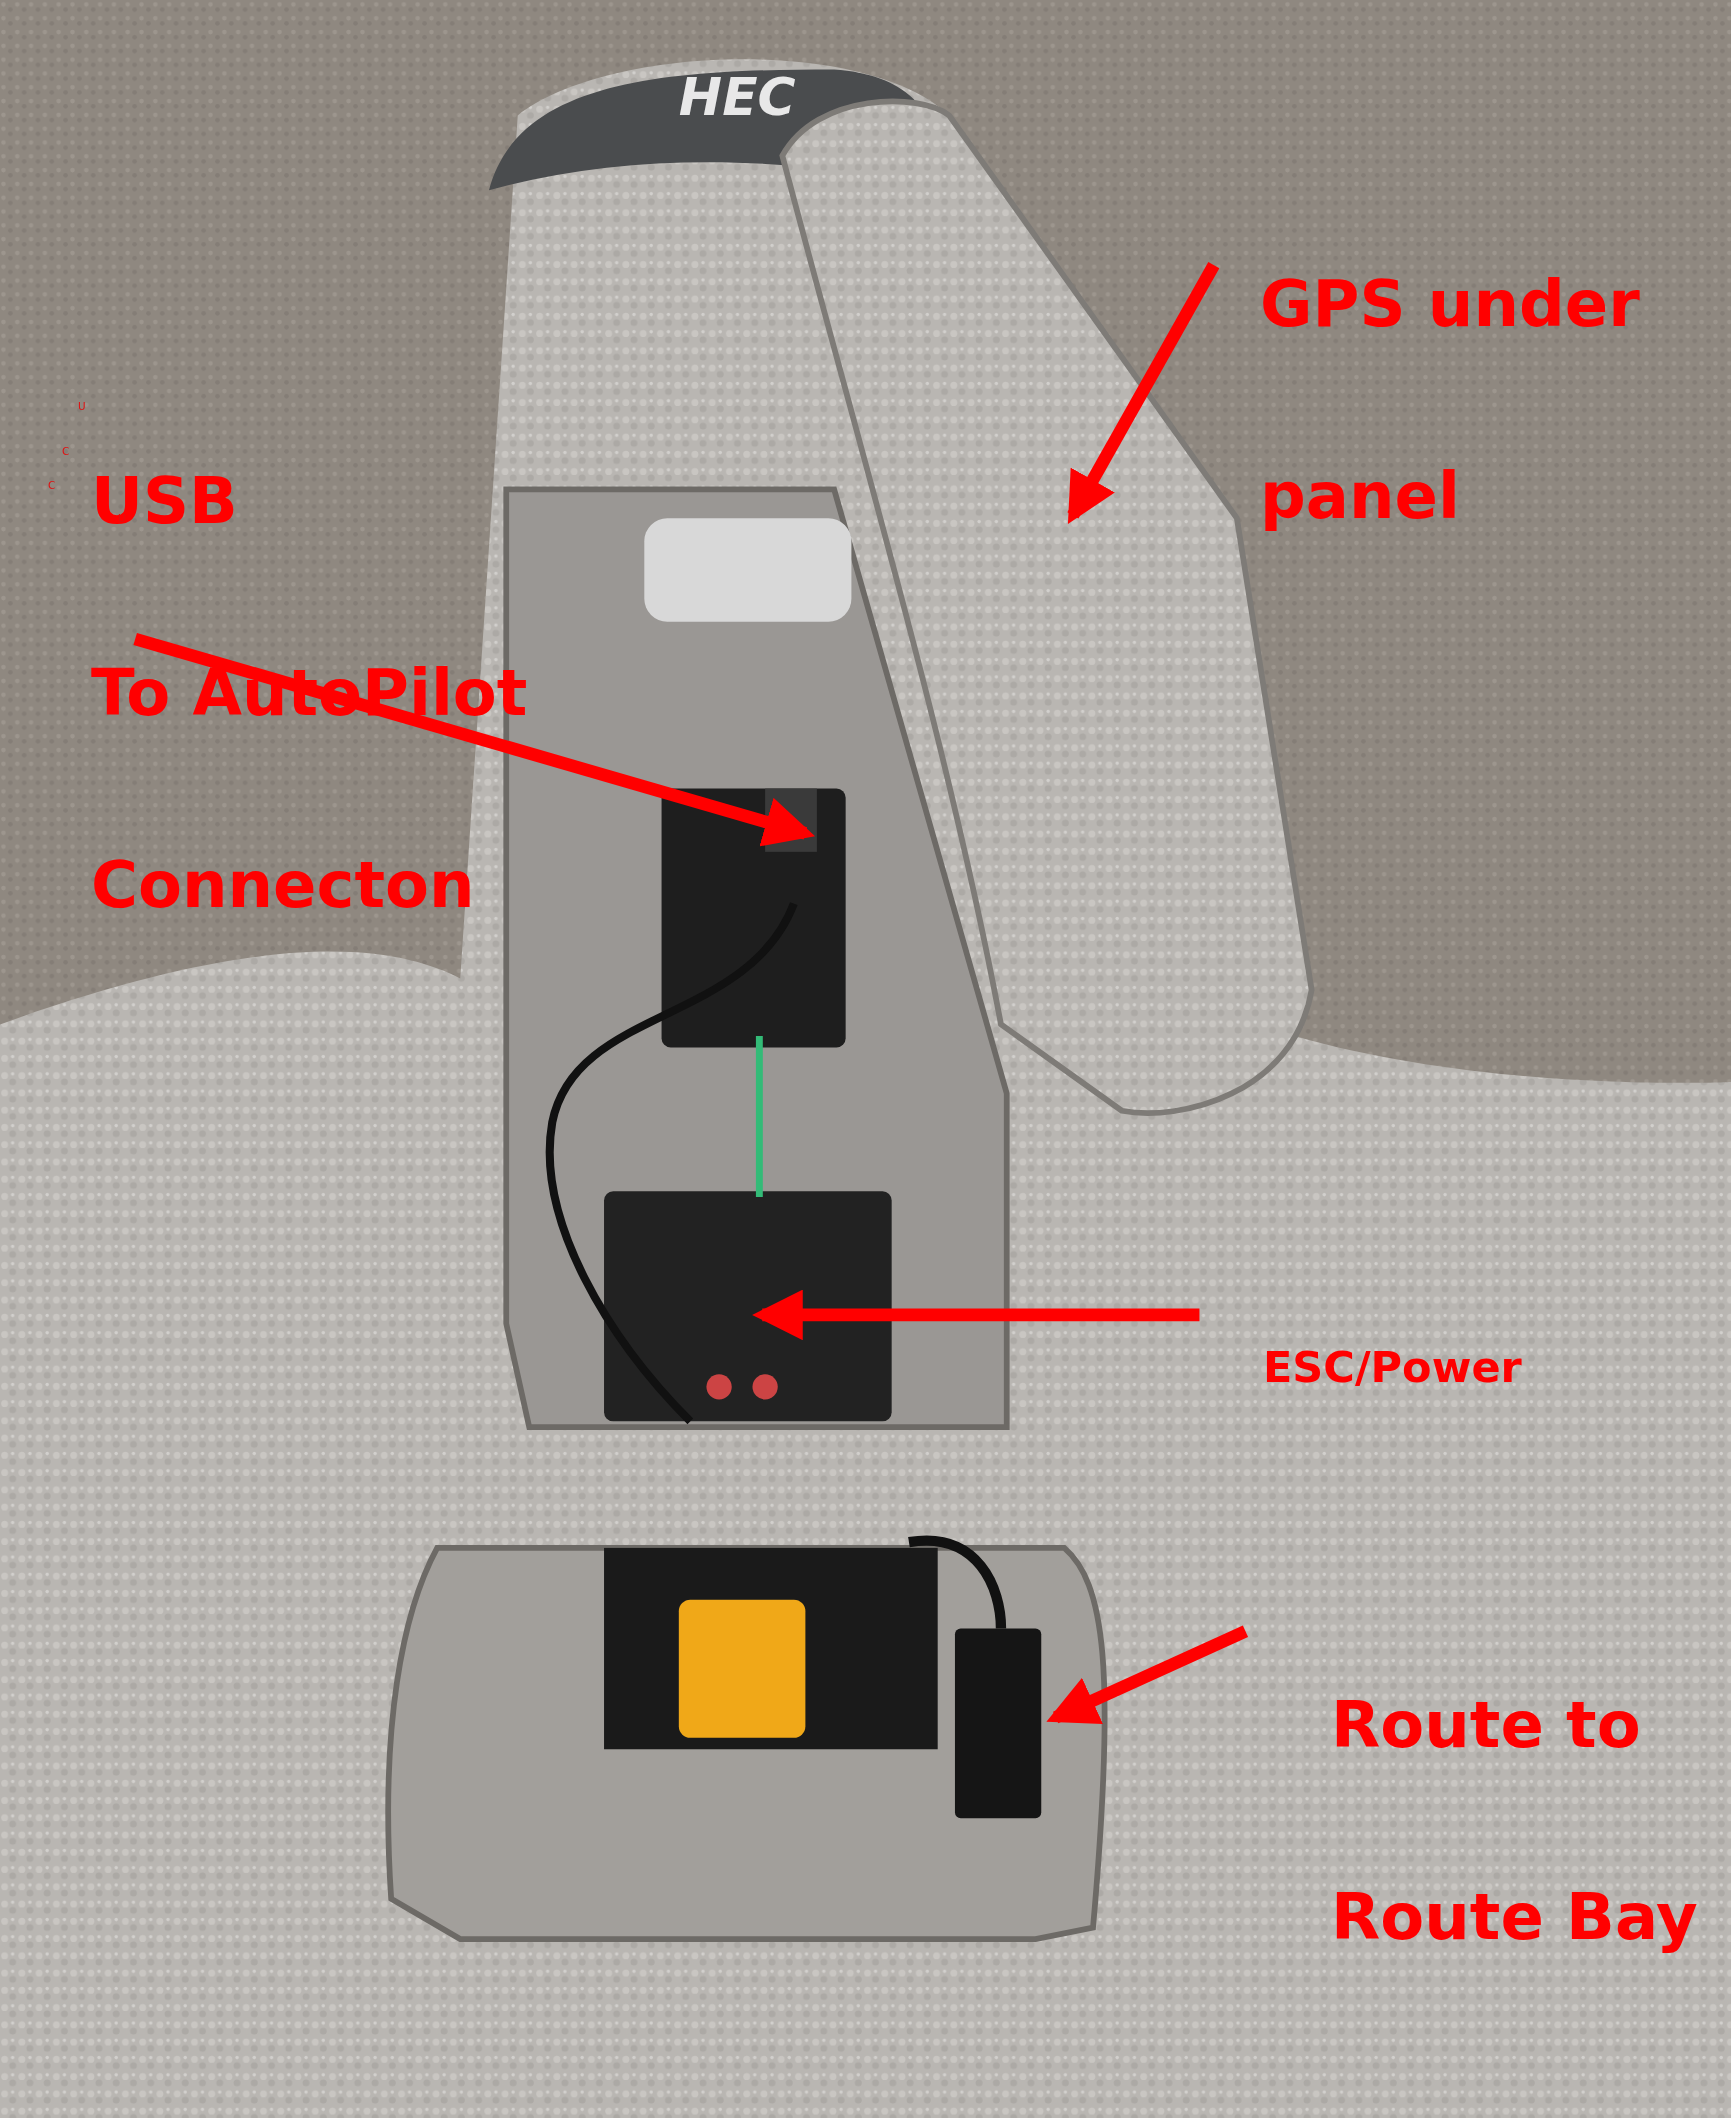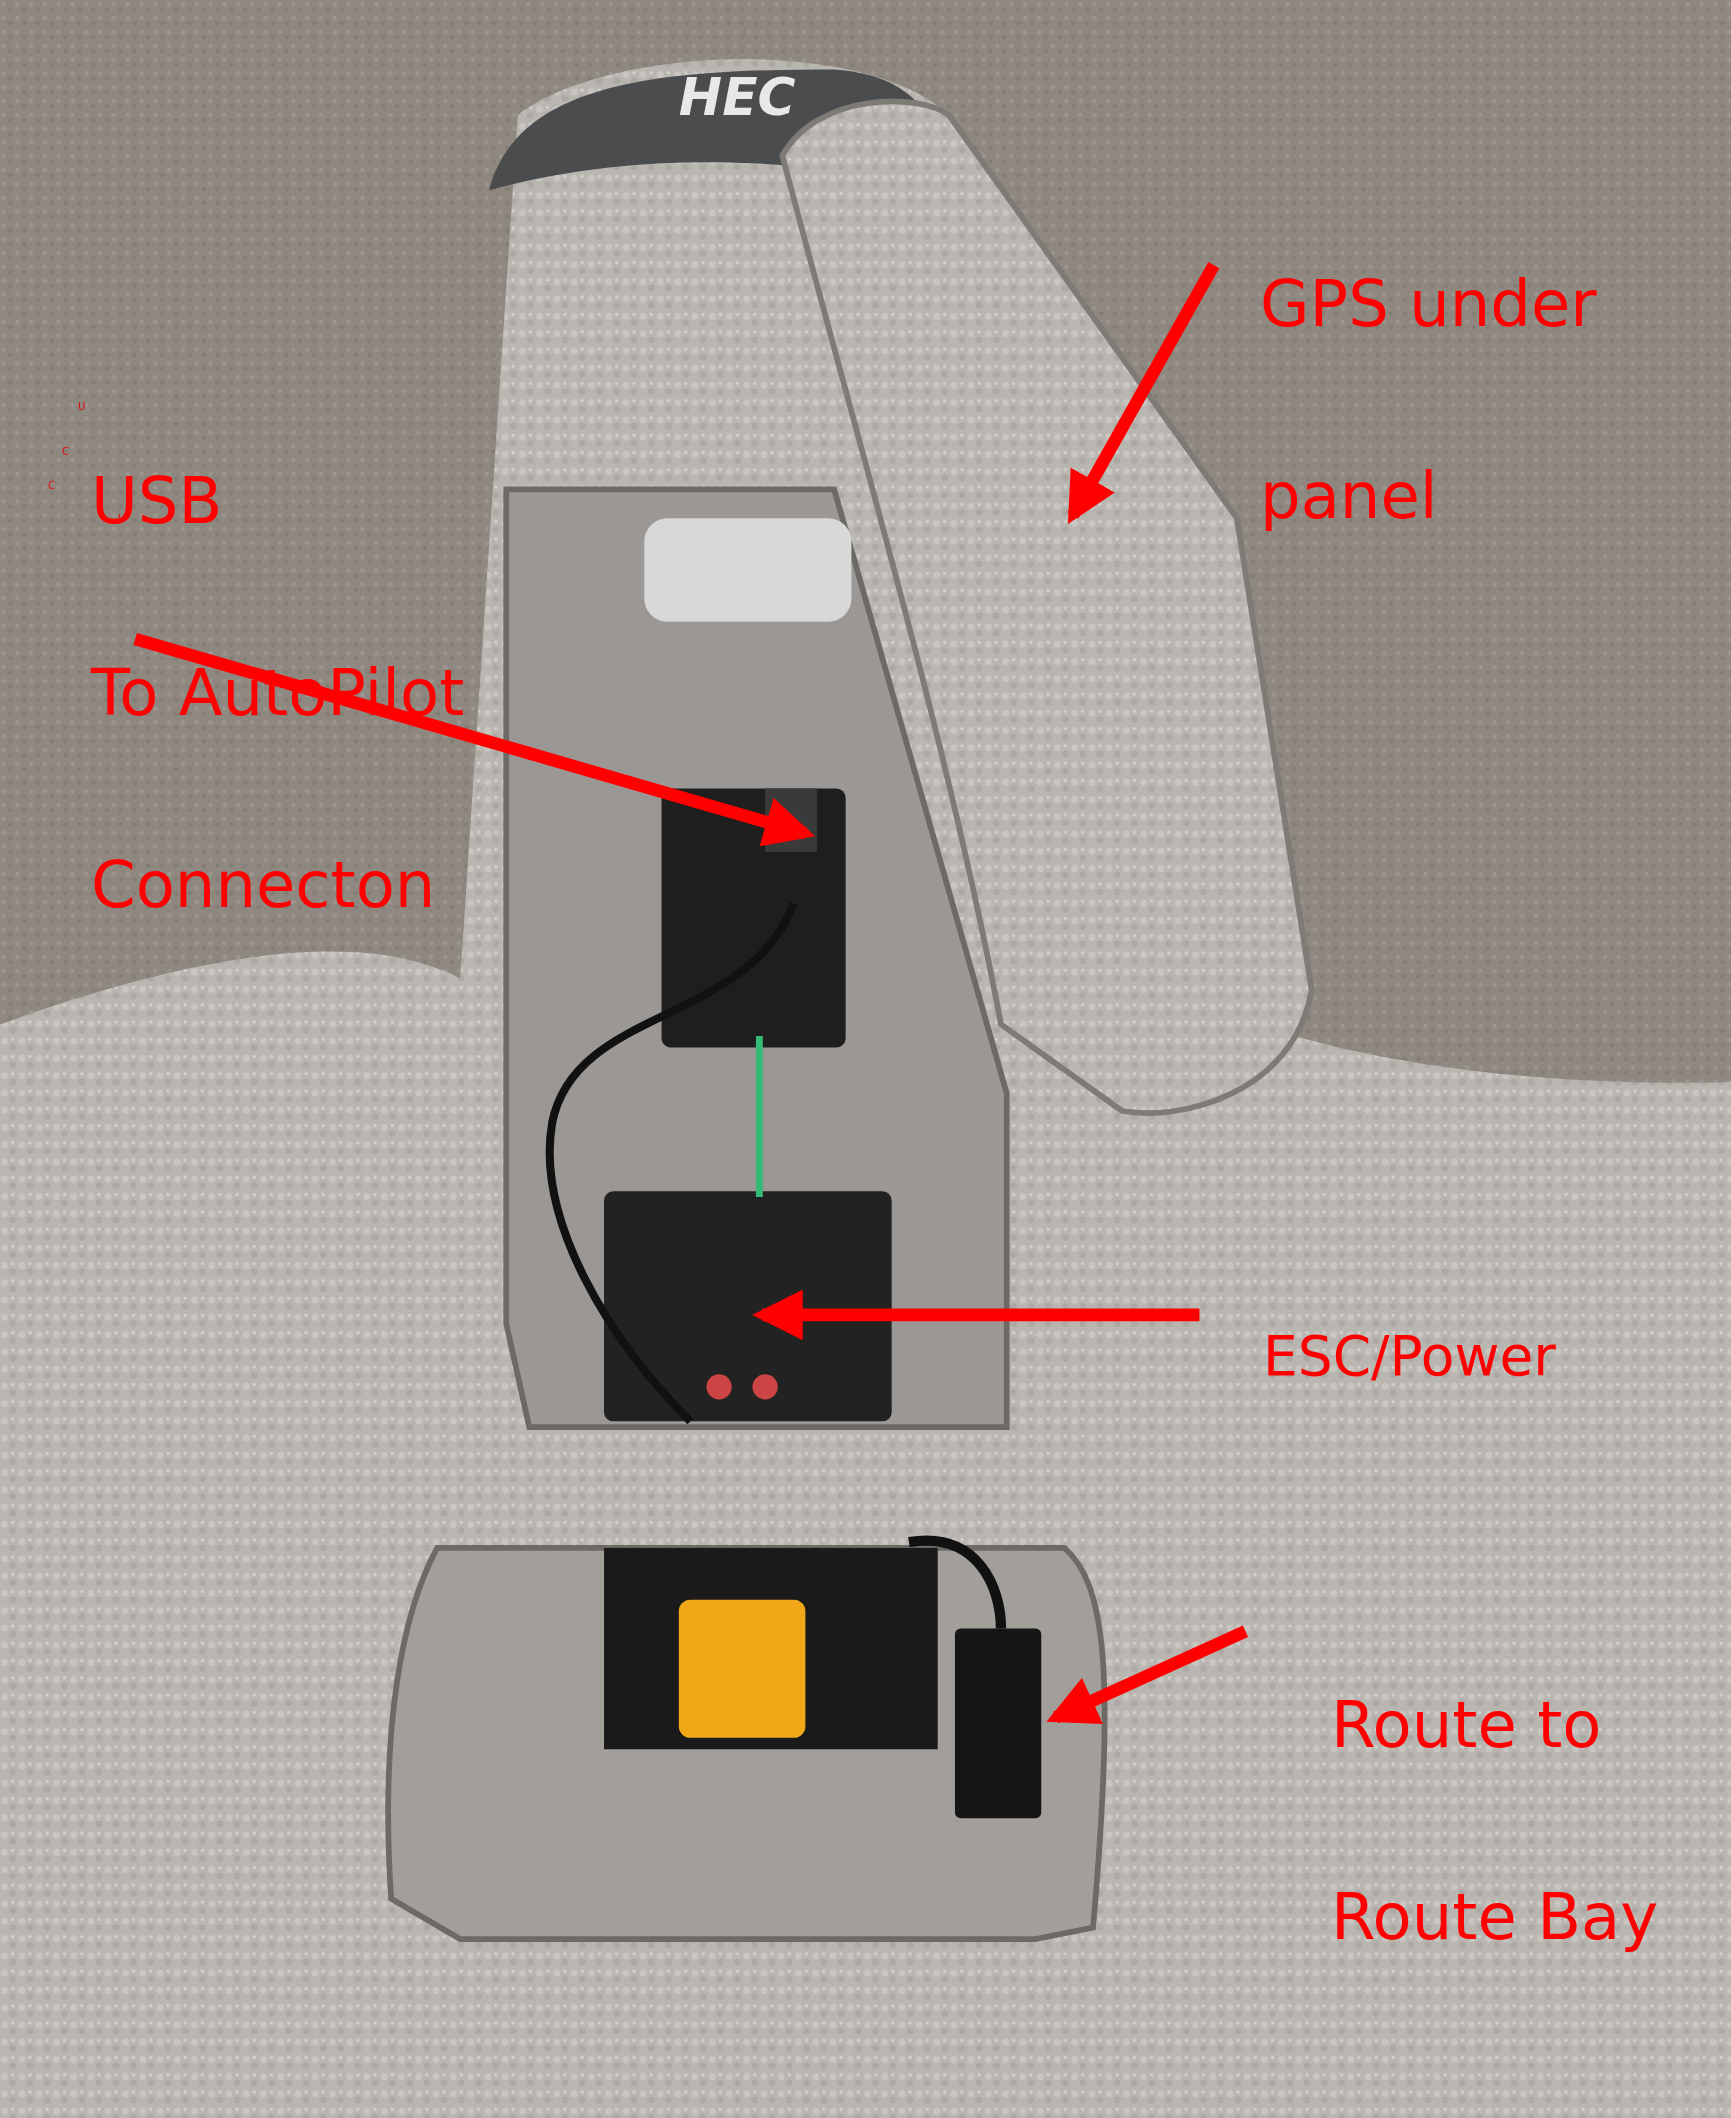--- a/index.html
+++ b/index.html
@@ -3,21 +3,21 @@
   <meta charset="utf-8">
   <style>
     html, body { margin: 0; padding: 0; }
     body {
       width: 1731px; height: 2119px; position: relative; overflow: hidden;
       background: #8f8880;
       font-family: "DejaVu Sans", sans-serif;
     }
     .photo { position: absolute; left: 0; top: 0; width: 1731px; height: 2119px; }
     .label {
-      position: absolute; color: #ff0000; font-weight: normal;
+      position: absolute; color: #ff0000; font-weight: bold;
       font-family: "DejaVu Sans", sans-serif; line-height: 1.0; white-space: pre;
     }
     .label .line { display: block; }
     .tiny {
       position: absolute; color: #e01010; font-size: 10.4px;
       font-family: "DejaVu Sans", sans-serif;
     }
   </style>
 </head>
 <body>
@@ -79,21 +79,21 @@
   <span class="line">USB</span>
   <span class="line">To AutoPilot</span>
   <span class="line">Connecton</span>
 </div>
 
 <div class="label" style="left:1260px; top:144px; font-size:64px;">
   <span class="line">GPS under</span>
   <span class="line">panel</span>
 </div>
 
-<div class="label" style="left:1263px; top:1219px; font-size:55px;">
+<div class="label" style="left:1263px; top:1260px; font-size:43px;">
   <span class="line">ESC/Power</span>
 </div>
 
 <div class="label" style="left:1331px; top:1565px; font-size:64px;">
   <span class="line">Route to</span>
   <span class="line">Route Bay</span>
 </div>
 
 <span class="tiny" style="left:78px; top:400px;">U</span>
 <span class="tiny" style="left:62px; top:445px;">C</span>

